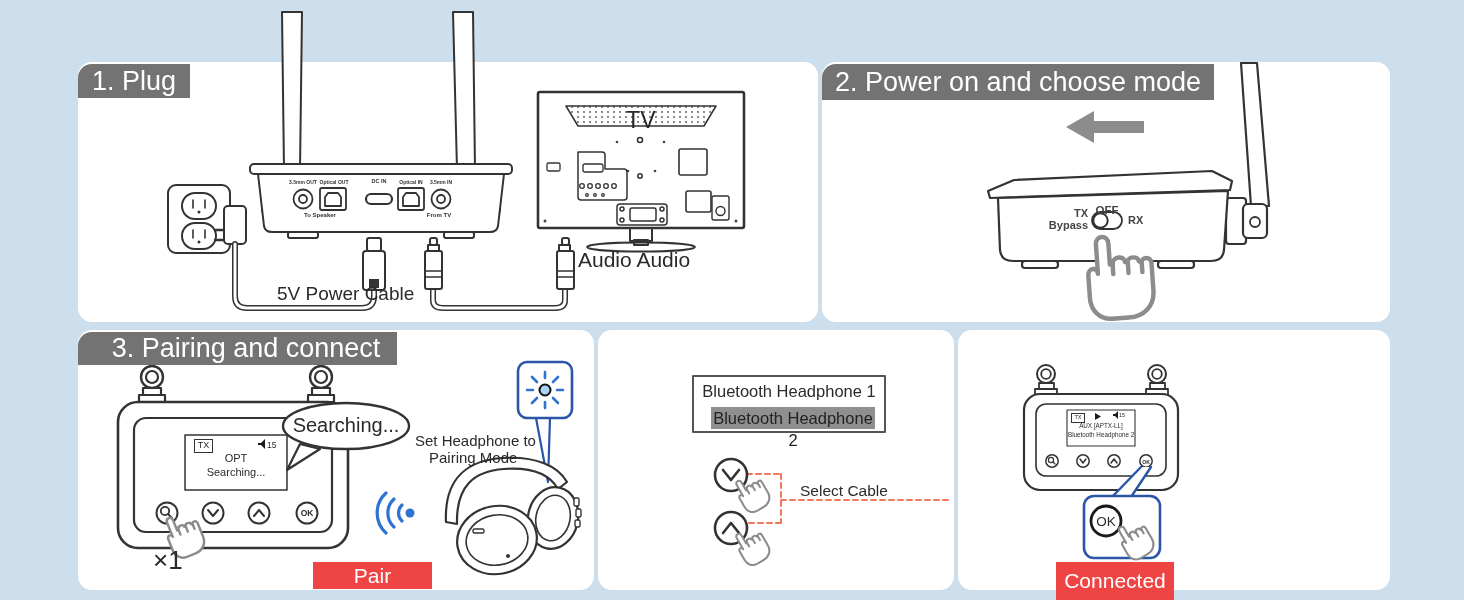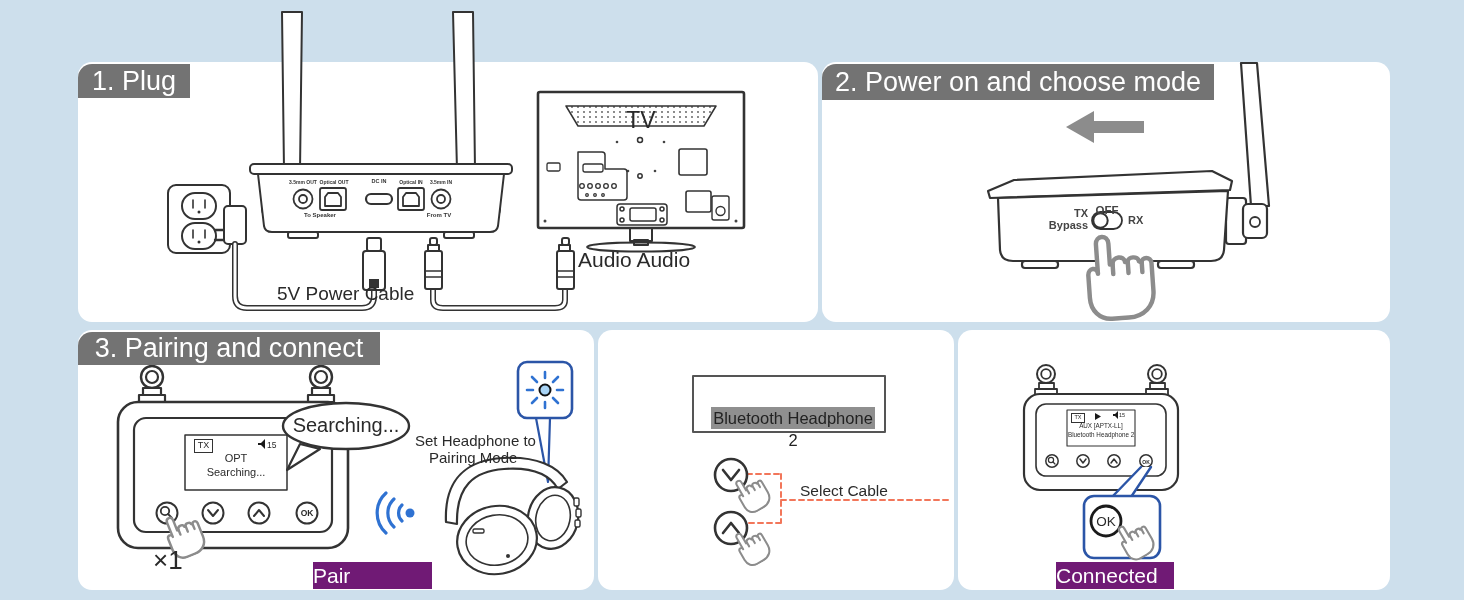--- a/index.html
+++ b/index.html
@@ -5,21 +5,21 @@
   html,body{margin:0;padding:0;}
   .canvas{position:relative;width:1464px;height:600px;background:#cddfec;overflow:hidden;
           font-family:"Liberation Sans",sans-serif;color:#2a2a2a;}
   .panel{position:absolute;background:#ffffff;border-radius:14px;}
   .step{position:absolute;background:#737373;color:#fff;font-size:27px;line-height:1;
         display:flex;align-items:center;justify-content:center;border-top-left-radius:14px;}
   .txt{position:absolute;white-space:nowrap;}
   .c{text-align:center;}
   .r{text-align:right;}
   .b{font-weight:bold;}
-  .graybox{position:absolute;background:#701a75;color:#fff;display:flex;align-items:center;}
+  .graybox{position:absolute;background:#ef4444;color:#fff;display:flex;align-items:center;justify-content:center;}
   .badge{position:absolute;border:1px solid #333;text-align:center;line-height:1.15;}
   svg.art{position:absolute;left:0;top:0;}
   .hl{position:absolute;background:#8f8f8f;color:#222;text-align:center;}
 </style>
 </head>
 <body>
 
 <div class="canvas">
 
   <div class="panel" style="left:78px;top:62px;width:740px;height:260px;"></div>
@@ -305,21 +305,21 @@
       <use href="#hand" x="1112" y="520" width="38" height="45" fill="#fff" stroke="#8c8c8c" stroke-width="3.4" transform="rotate(-30 1122 530)"></use>
     </g>
   </svg>
 
   <div class="step" style="left:78px;top:64px;width:112px;height:34px;">
       <span>1. Plug</span>
     </div>
   <div class="step" style="left:822px;top:64px;width:392px;height:36px;">
       <span>2. Power on and choose mode</span>
     </div>
-  <div class="step" style="left:78px;top:332px;width:302px;height:33px;">
+  <div class="step" style="left:78px;top:332px;width:302px;height:33px;padding-left:17px;">
       <span>3. Pairing and connect</span>
     </div>
 
   <div class="txt c" style="left:618px;top:62px;width:46px;font-size:23px;margin-top:45px;">TV</div>
   <div class="txt" style="left:578px;top:248px;font-size:21px;">Audio Audio</div>
   <div class="txt" style="left:234px;top:283px;font-size:19px;margin-left:43px;">5V Power Cable</div>
   <div class="txt c b" style="left:283px;top:179px;width:40px;font-size:5px;color:#333;">3.5mm OUT</div>
   <div class="txt c b" style="left:315px;top:179px;width:38px;font-size:5px;color:#333;">Optical OUT</div>
   <div class="txt c b" style="left:366px;top:178px;width:26px;font-size:5.5px;color:#333;">DC IN</div>
   <div class="txt c b" style="left:394px;top:179px;width:34px;font-size:5px;color:#333;">Optical IN</div>
@@ -338,26 +338,27 @@
   <div class="txt c" style="left:186px;top:466px;width:100px;font-size:11px;">Searching...</div>
   <div class="txt c b" style="left:298px;top:508px;width:18px;font-size:8.5px;">OK</div>
   <div class="txt c" style="left:284px;top:414px;width:124px;font-size:20px;">Searching...</div>
   <div class="txt" style="left:415px;top:432px;font-size:15px;">Set Headphone to</div>
   <div class="txt" style="left:421px;top:449px;font-size:15px;margin-left:8px;">Pairing Mode</div>
   <div class="txt" style="left:153px;top:545px;font-size:26px;">×1</div>
   <div class="graybox" style="left:313px;top:562px;width:119px;height:27px;font-size:21px;">
       <span>Pair</span>
     </div>
 
+  <div class="txt c" style="left:695px;top:382px;width:188px;font-size:16.5px;">Bluetooth Headphone 1</div>
   <div class="hl" style="left:711px;top:407px;width:164px;height:22px;font-size:16.5px;line-height:22px;"><span>Bluetooth Headphone 2</span></div>
   <div class="txt" style="left:800px;top:482px;font-size:15.5px;">Select Cable</div>
 
   <div class="badge" style="left:1071px;top:413px;width:12px;height:8px;font-size:5.5px;">TX</div>
   <div class="txt" style="left:1119px;top:411.5px;font-size:5.5px;">15</div>
   <div class="txt c" style="left:1068px;top:422px;width:66px;font-size:6.3px;">AUX [APTX-LL]</div>
   <div class="txt c" style="left:1068px;top:430.5px;width:66px;font-size:6.3px;">Bluetooth Headphone 2</div>
   <div class="txt c b" style="left:1139px;top:458.5px;width:14px;font-size:5px;">OK</div>
   <div class="txt c" style="left:1092px;top:514px;width:28px;font-size:13.5px;">OK</div>
-  <div class="graybox" style="left:1056px;top:562px;width:118px;height:27px;font-size:21px;">
+  <div class="graybox" style="left:1056px;top:562px;width:118px;height:38px;font-size:21px;">
       <span>Connected</span>
     </div>
 
 </div>
 
 </body></html>

